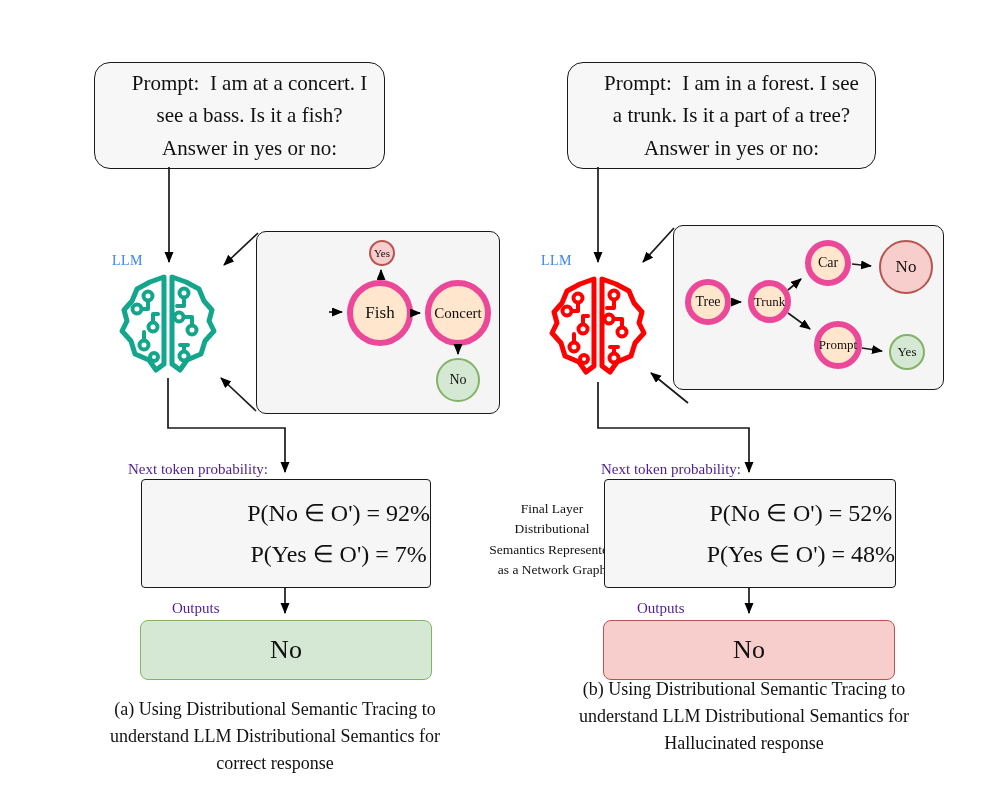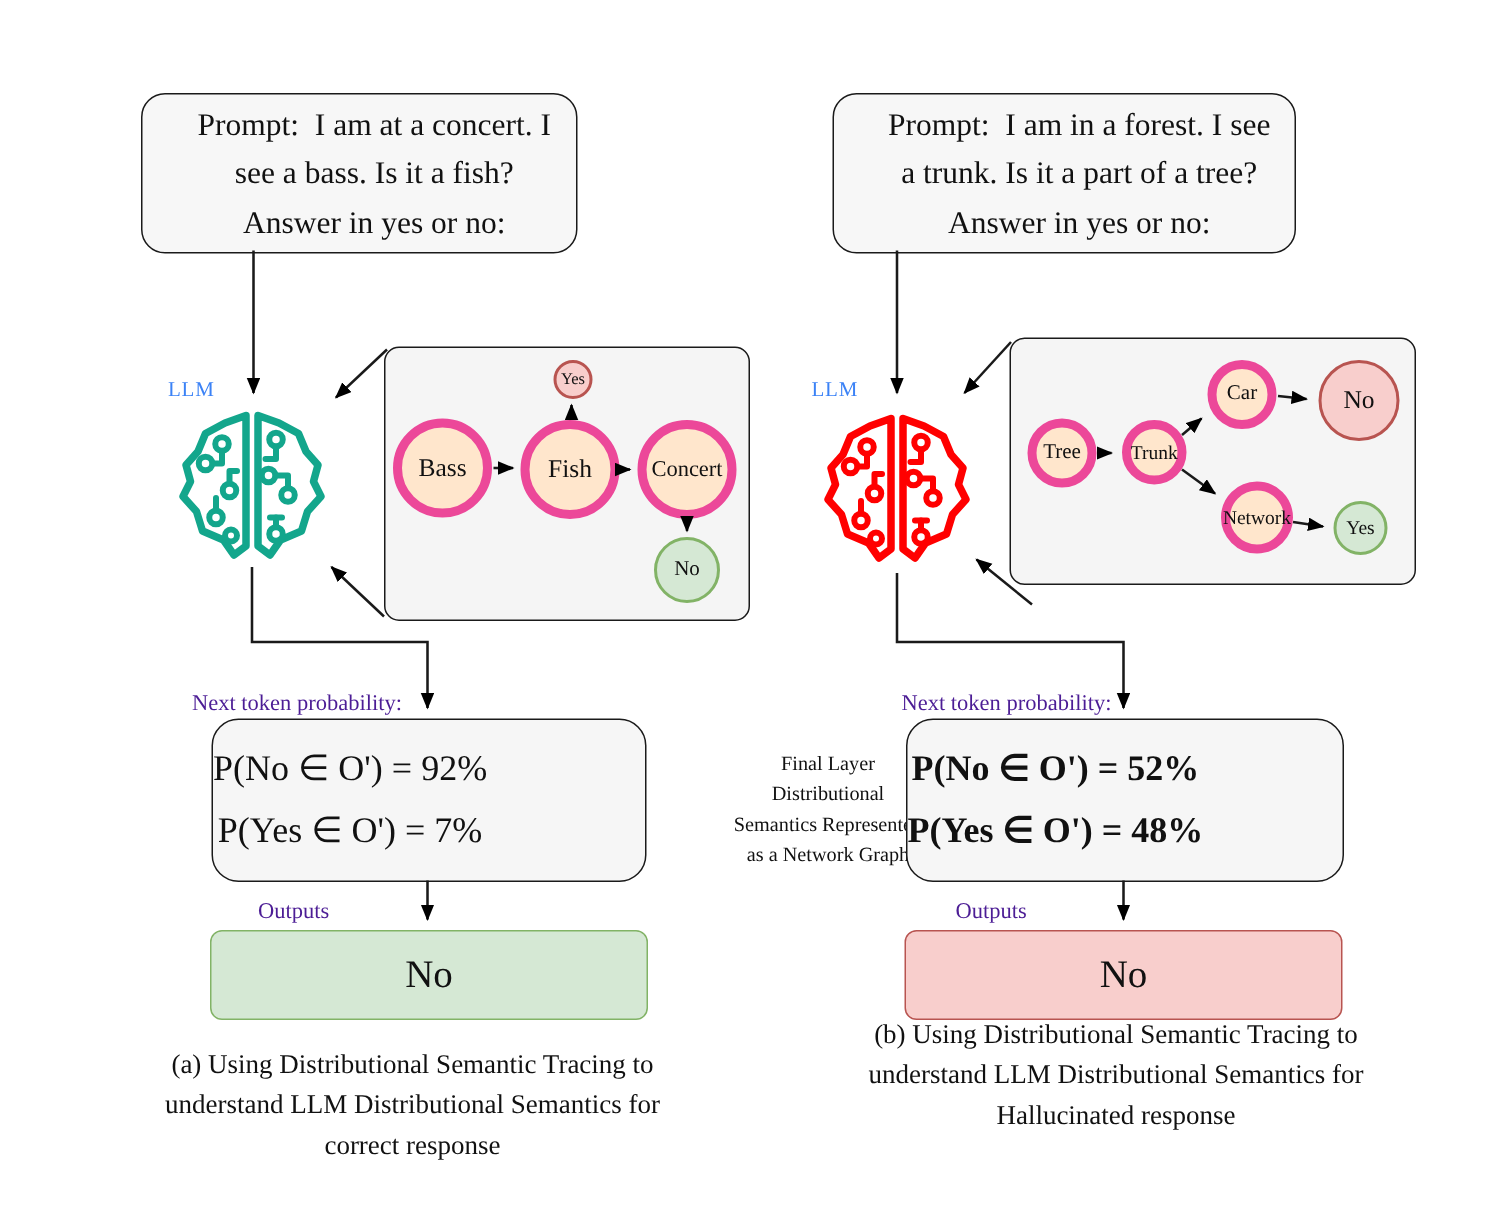--- a/index.html
+++ b/index.html
@@ -18,22 +18,22 @@
         text-align:center;box-sizing:border-box;}
   .node.concept{background:#FFE6CC;border:6px solid #ec4899;}
   .node.red{background:#F8CECC;border:2px solid #B85450;}
   .node.green{background:#D5E8D4;border:2px solid #82B366;}
 
   .llm-label{position:absolute;font-size:14px;color:#3b82f6;letter-spacing:0.5px;}
   .brain{position:absolute;}
 
   .small-label{position:absolute;font-size:15px;color:#4c1d95;}
 
-  .prob-box{position:absolute;border:1.6px solid #1a1a1a;border-radius:18px;background:#f6f6f6;
-            display:flex;align-items:center;justify-content:flex-start;}
+  .prob-box{position:absolute;border:1.6px solid #1a1a1a;border-radius:4px;background:#f6f6f6;
+            display:flex;align-items:center;justify-content:flex-end;}
   .prob-text{white-space:pre-line;text-align:center;font-size:24px;line-height:1.7;}
 
   .output-box{position:absolute;border-radius:8px;display:flex;align-items:center;justify-content:center;
               font-size:26px;}
   .output-box.green{background:#D5E8D4;border:1.6px solid #82B366;}
   .output-box.red{background:#F8CECC;border:1.6px solid #B85450;}
 
   .caption{position:absolute;white-space:pre-line;text-align:center;font-size:18px;line-height:1.5;}
   .middle-note{position:absolute;white-space:pre-line;text-align:center;font-size:13.5px;line-height:1.5;padding-left:30px;}
 </style>
@@ -68,21 +68,20 @@
       <path stroke-width="4" d="M66,47 H74 V55"></path>
       <circle cx="74" cy="60" r="4.5" stroke-width="4"></circle>
       <path stroke-width="4" d="M62,75 H70"></path>
       <circle cx="66" cy="86" r="4.5" stroke-width="4"></circle>
       <path stroke-width="4" d="M66,81 V75"></path>
     </g>
   </svg>
 
   <div class="graph-box" style="left:256px;top:231px;width:242px;height:181px;"></div>
 
-  <div class="node concept" style="left:262px;top:279px;width:66px;height:66px;font-size:17px;">Bass</div>
   <div class="node concept" style="left:347px;top:280px;width:66px;height:66px;font-size:17px;">Fish</div>
   <div class="node concept" style="left:425px;top:280px;width:66px;height:66px;font-size:15px;">Concert</div>
   <div class="node red" style="left:369px;top:240px;width:26px;height:26px;font-size:11px;">Yes</div>
   <div class="node green" style="left:436px;top:358px;width:44px;height:44px;font-size:14px;">No</div>
 
   <div class="small-label" style="left:128px;top:461px;">Next token probability:</div>
 
   <div class="prob-box" style="left:141px;top:479px;width:288px;height:107px;">
     <div class="prob-text">P(No ∈ O') = 92%
 P(Yes ∈ O') = 7%</div>
@@ -96,21 +95,21 @@
 
   <div class="caption" style="left:58px;top:696px;width:434px;">(a) Using Distributional Semantic Tracing to
 understand LLM Distributional Semantics for
 correct response</div>
 
   <div class="middle-note" style="left:432px;top:499px;width:180px;">Final Layer
 Distributional
 Semantics Represented
 as a Network Graph</div>
 
-  <div class="prompt-box" style="left:555px;top:62px;width:307px;height:105px;">
+  <div class="prompt-box" style="left:567px;top:62px;width:307px;height:105px;">
     <div class="prompt-text">Prompt:  I am in a forest. I see
 a trunk. Is it a part of a tree?
 Answer in yes or no:</div>
   </div>
 
   <div class="llm-label" style="left:541px;top:253px;">LLM</div>
 
   <svg class="brain" style="left:548px;top:270px;" width="100" height="112" viewBox="0 0 100 108">
     <g fill="none" stroke-linecap="round" stroke-linejoin="round" stroke="#FF0000">
       <path stroke-width="5" d="M46,7 L32,12 L19,19 L14,31 L6,40 L9,51 L4,61 L13,71 L17,84 L31,90 L38,100 L46,94 Z"></path>
@@ -133,26 +132,26 @@
       <path stroke-width="4" d="M66,81 V75"></path>
     </g>
   </svg>
 
   <div class="graph-box" style="left:673px;top:225px;width:269px;height:163px;"></div>
 
   <div class="node concept" style="left:685px;top:279px;width:46px;height:46px;font-size:14px;">Tree</div>
   <div class="node concept" style="left:748px;top:280px;width:43px;height:43px;font-size:13px;">Trunk</div>
   <div class="node concept" style="left:805px;top:240px;width:46px;height:46px;font-size:14px;">Car</div>
   <div class="node red" style="left:879px;top:240px;width:54px;height:54px;font-size:17px;">No</div>
-  <div class="node concept" style="left:814px;top:321px;width:48px;height:48px;font-size:13px;">Network</div>
+  <div class="node concept" style="left:814px;top:321px;width:48px;height:48px;font-size:13px;">Prompt</div>
   <div class="node green" style="left:889px;top:334px;width:36px;height:36px;font-size:13px;">Yes</div>
 
   <div class="small-label" style="left:601px;top:461px;">Next token probability:</div>
 
-  <div class="prob-box" style="left:604px;top:479px;width:290px;height:107px;font-weight:bold;">
+  <div class="prob-box" style="left:604px;top:479px;width:290px;height:107px;">
     <div class="prob-text">P(No ∈ O') = 52%
 P(Yes ∈ O') = 48%</div>
   </div>
 
   <div class="small-label" style="left:637px;top:600px;">Outputs</div>
 
   <div class="output-box red" style="left:603px;top:620px;width:290px;height:58px;">
     <span>No</span>
   </div>
 

